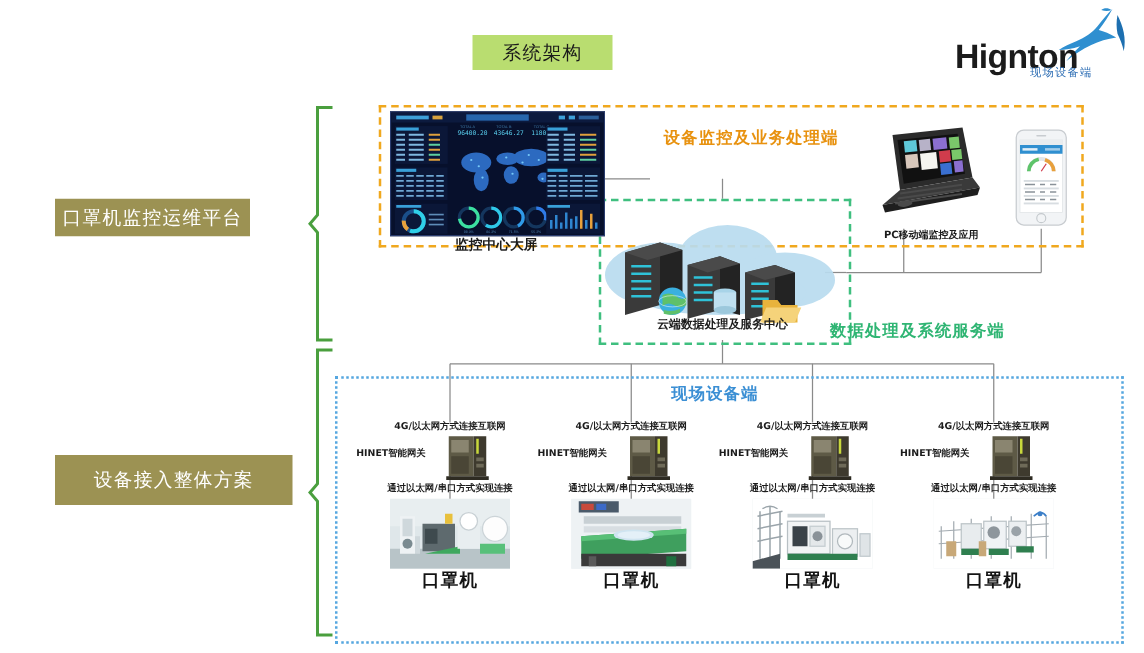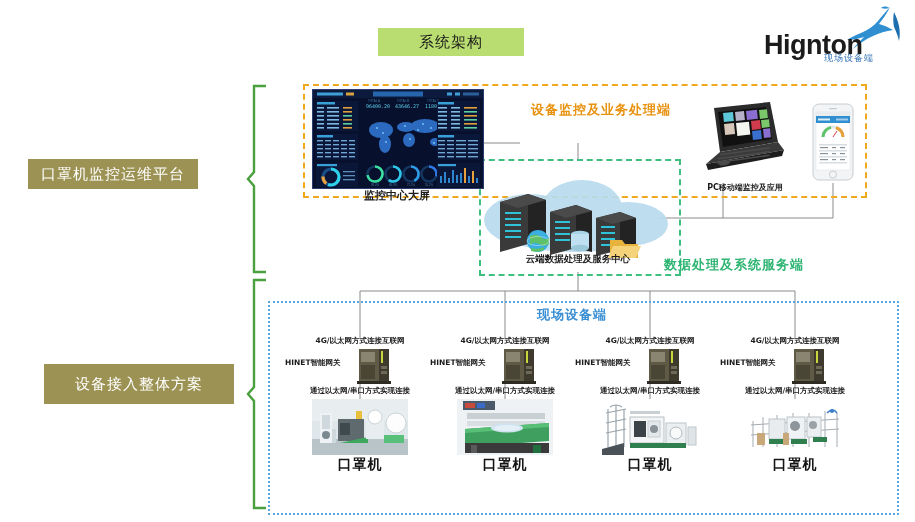--- a/index.html
+++ b/index.html
@@ -8,21 +8,21 @@
     background:#ffffff;
     font-family:"Liberation Sans", sans-serif;
     position:relative;
     overflow:hidden;
     -webkit-font-smoothing:antialiased;
   }
   .abs{position:absolute;}
 
   
   #title-chip{
-    left:378px;top:28px;width:146px;height:28px;
+    left:378px;top:28px;width:112px;height:28px;
     background:#b9dd70;
     display:flex;align-items:center;justify-content:center;
     font-size:15px;color:#1a1a1a;letter-spacing:1px;
     font-family:"DejaVu Sans", sans-serif;
   }
 
   
   #logo{
     left:762px;top:8px;width:142px;height:56px;
   }
@@ -39,21 +39,21 @@
   }
   #logo .deer{position:absolute;left:84px;top:-2px;}
 
   
   .side-label{
     background:#9c9253;color:#ffffff;
     display:flex;align-items:center;justify-content:center;
     font-size:15px;letter-spacing:1px;
     font-family:"DejaVu Sans", sans-serif;
   }
-  #label-platform{left:28px;top:159px;width:170px;height:30px;}
+  #label-platform{left:44px;top:159px;width:156px;height:30px;}
   #label-device{left:44px;top:364px;width:190px;height:40px;}
 
   
   .brace{stroke:#4a9f3e;stroke-width:2.4;fill:none;}
 
   
   #box-orange{
     left:303px;top:84px;width:560px;height:110px;
     border:2px dashed #f0a81e;
   }

